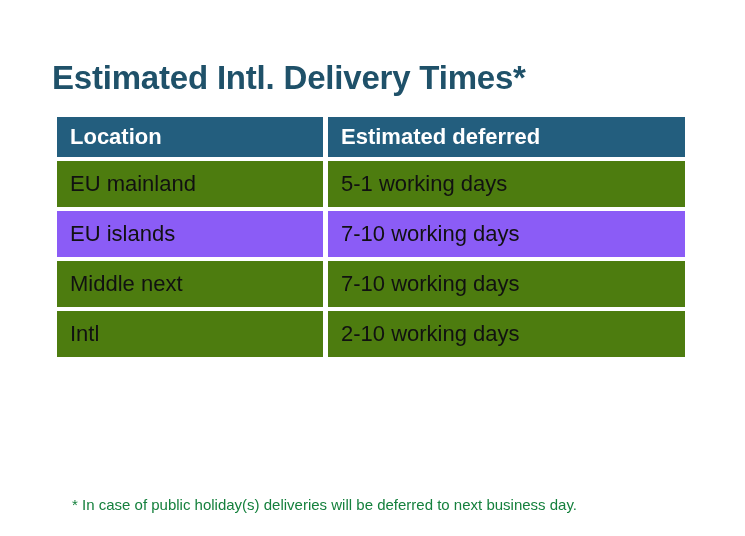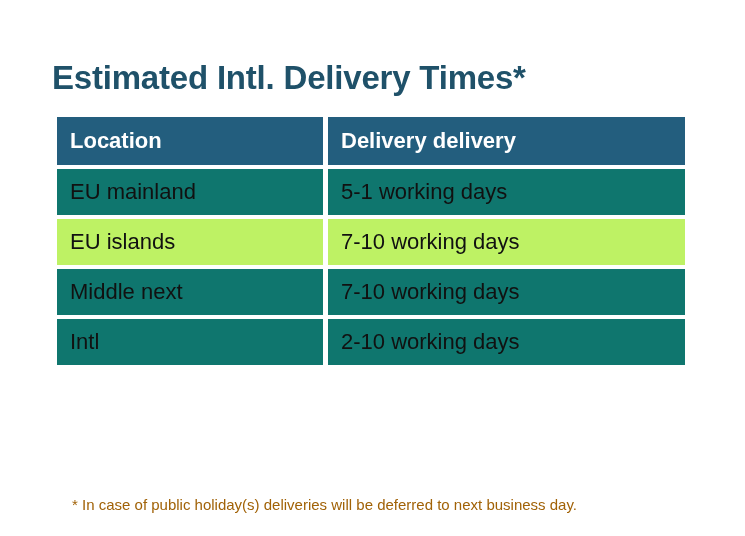--- a/index.html
+++ b/index.html
@@ -38,69 +38,69 @@
     width: 638px;
     border-collapse: separate;
     border-spacing: 5px 4px;
     table-layout: fixed;
   }
   .delivery-table th,
   .delivery-table td {
     padding: 0 0 0 13px;
     text-align: left;
     vertical-align: middle;
-    height: 48px;
+    height: 40px;
     box-sizing: border-box;
   }
   .col-location { width: 266px; }
   .col-delivery { width: 357px; }
   .delivery-table thead th {
     background: #235e7e;
     color: #ffffff;
     font-size: 22px;
     font-weight: bold;
   }
   .delivery-table tbody td {
     font-size: 22px;
     font-weight: normal;
     color: #111111;
     height: 46px;
   }
   .delivery-table tbody tr.row-dark td {
-    background: #0f766e;
+    background: #4d7c0f;
   }
   .delivery-table tbody tr.row-light td {
-    background: #bef264;
+    background: #8b5cf6;
     margin-top: 20px;
   }
   .footnote {
     position: absolute;
     left: 72px;
     top: 481px;
     font-size: 15px;
-    color: #a16207;
+    color: #15803d;
     white-space: nowrap;
   }
 </style>
 </head>
 <body>
 
 <div class="page">
 
   <h1 class="page-title">Estimated Intl. Delivery Times*</h1>
 
   <table class="delivery-table">
     <colgroup>
       <col class="col-location">
       <col class="col-delivery">
     </colgroup>
     <thead>
       <tr>
         <th>Location</th>
-        <th>Delivery delivery</th>
+        <th>Estimated deferred</th>
       </tr>
     </thead>
     <tbody>
       <tr class="row-dark">
         <td>EU mainland</td>
         <td>5-1 working days</td>
       </tr>
       <tr class="row-light">
         <td>EU islands</td>
         <td>7-10 working days</td>

